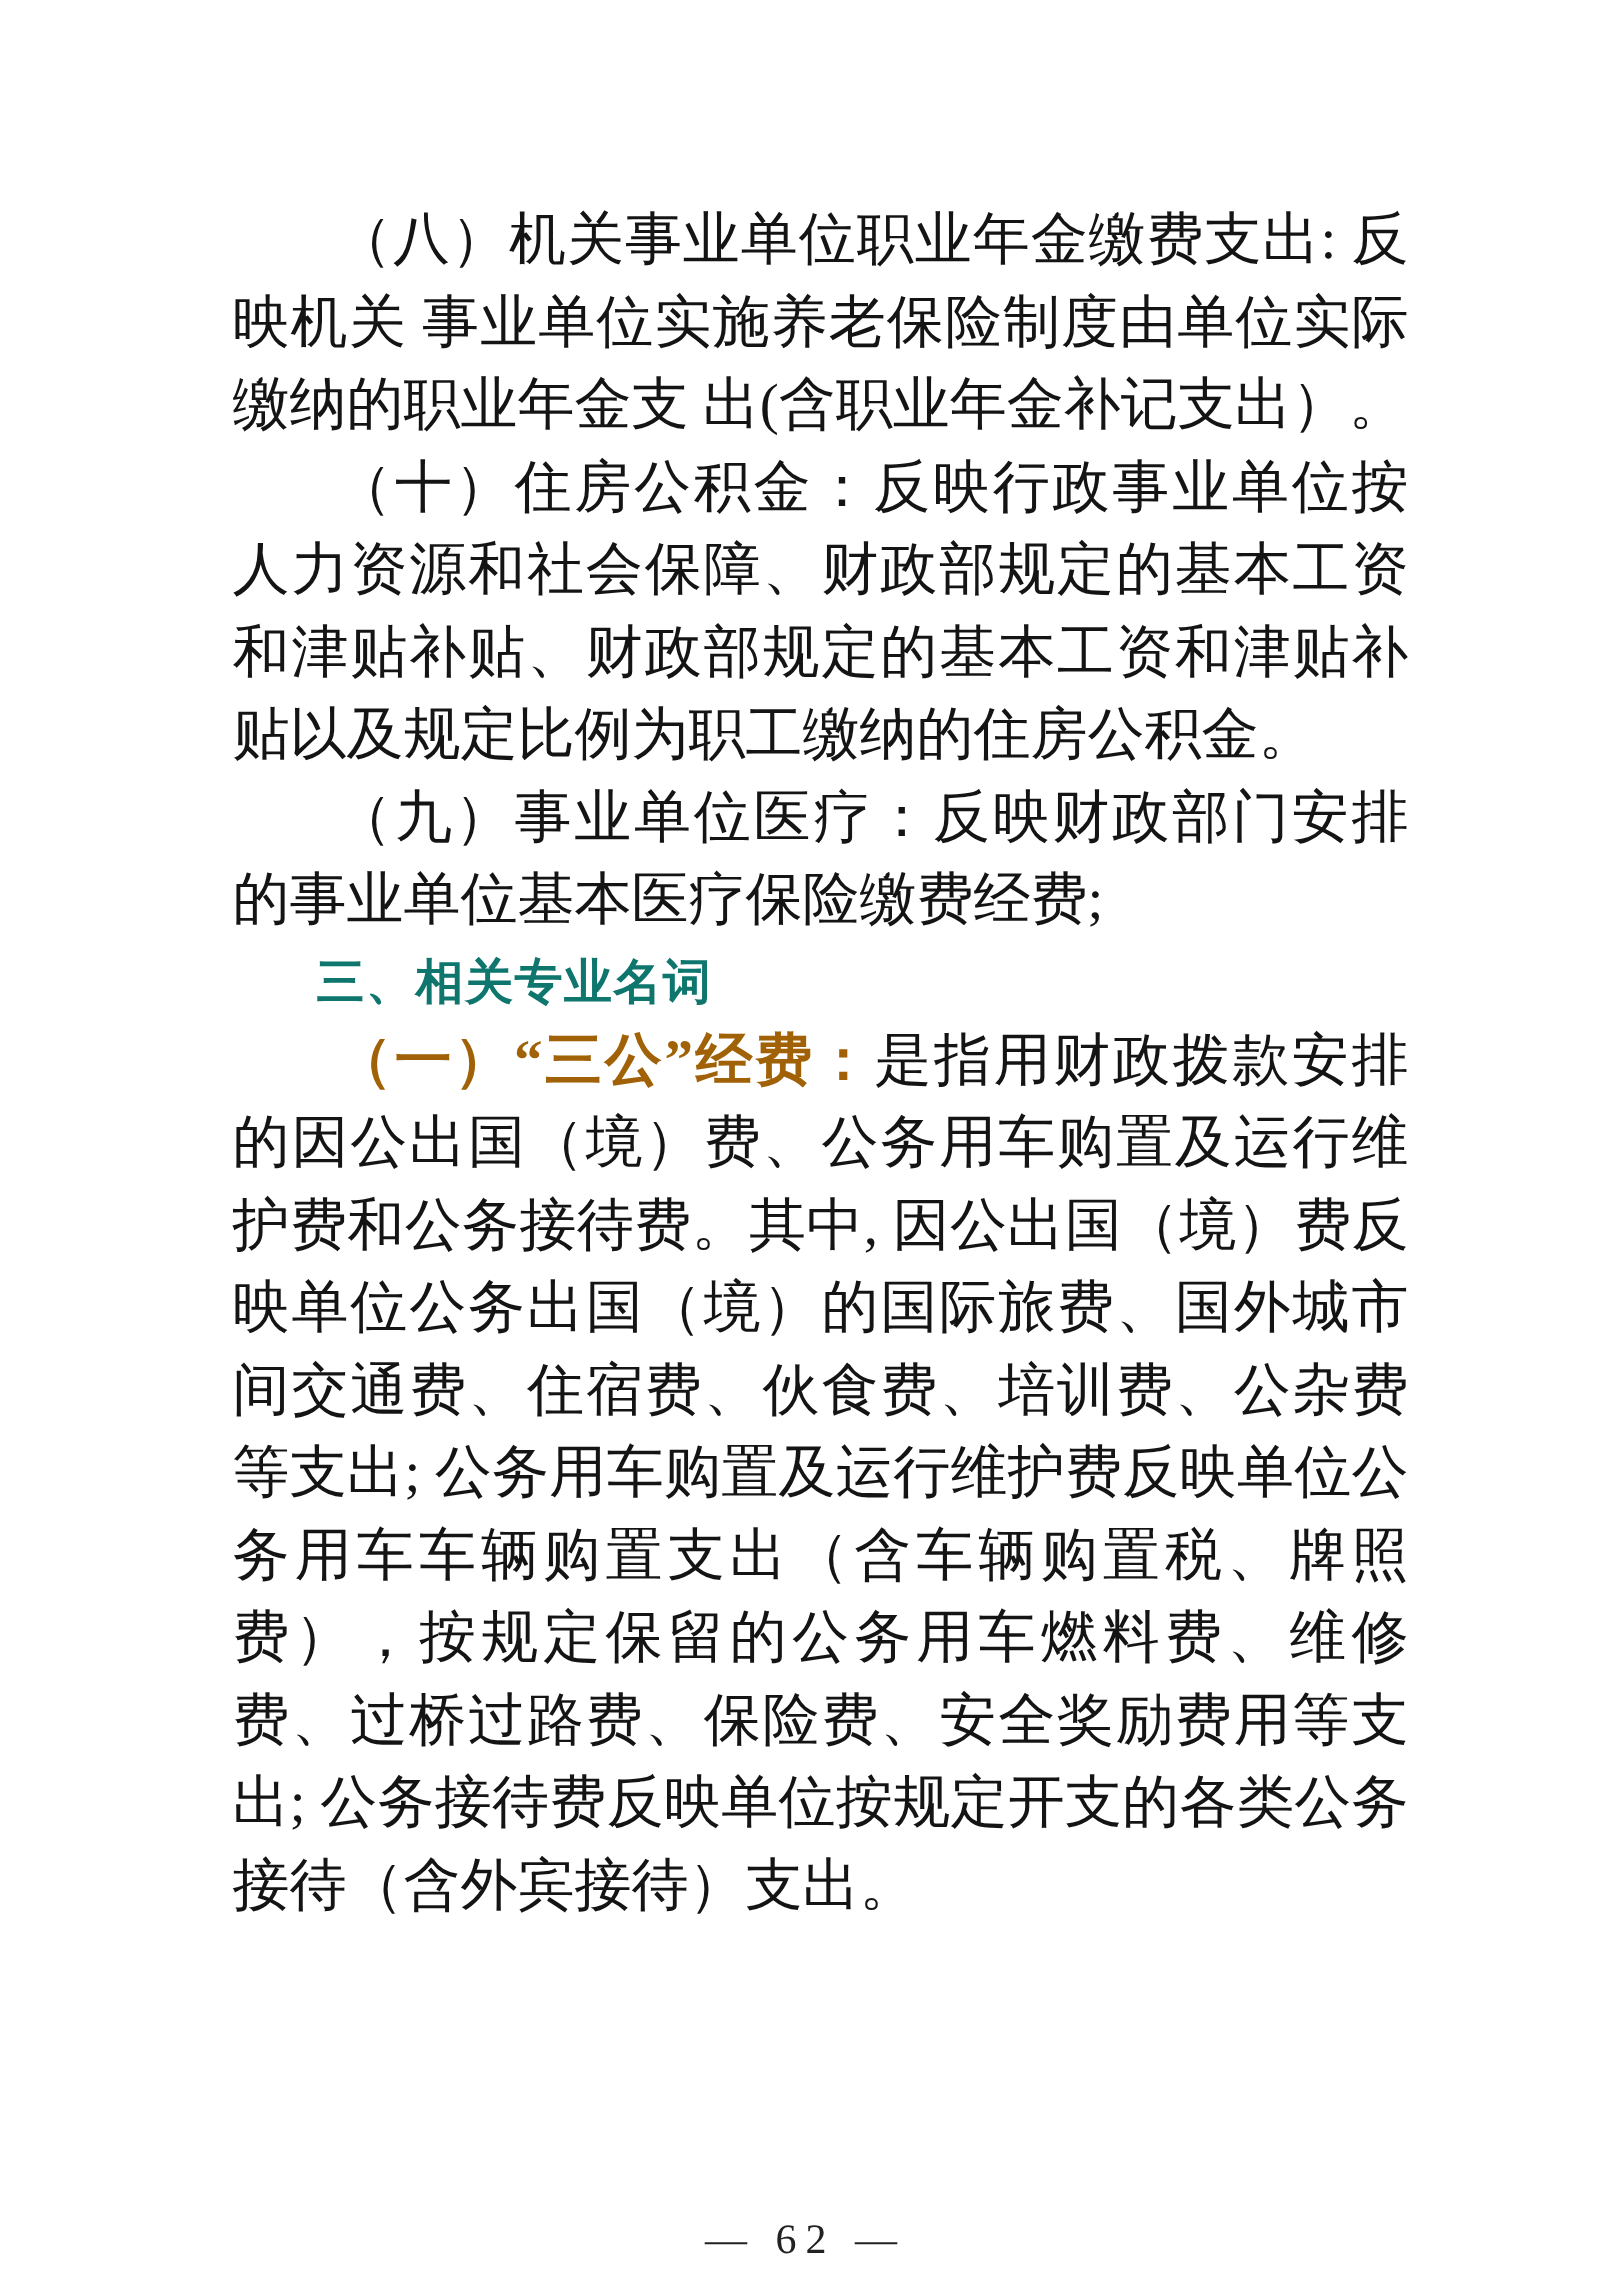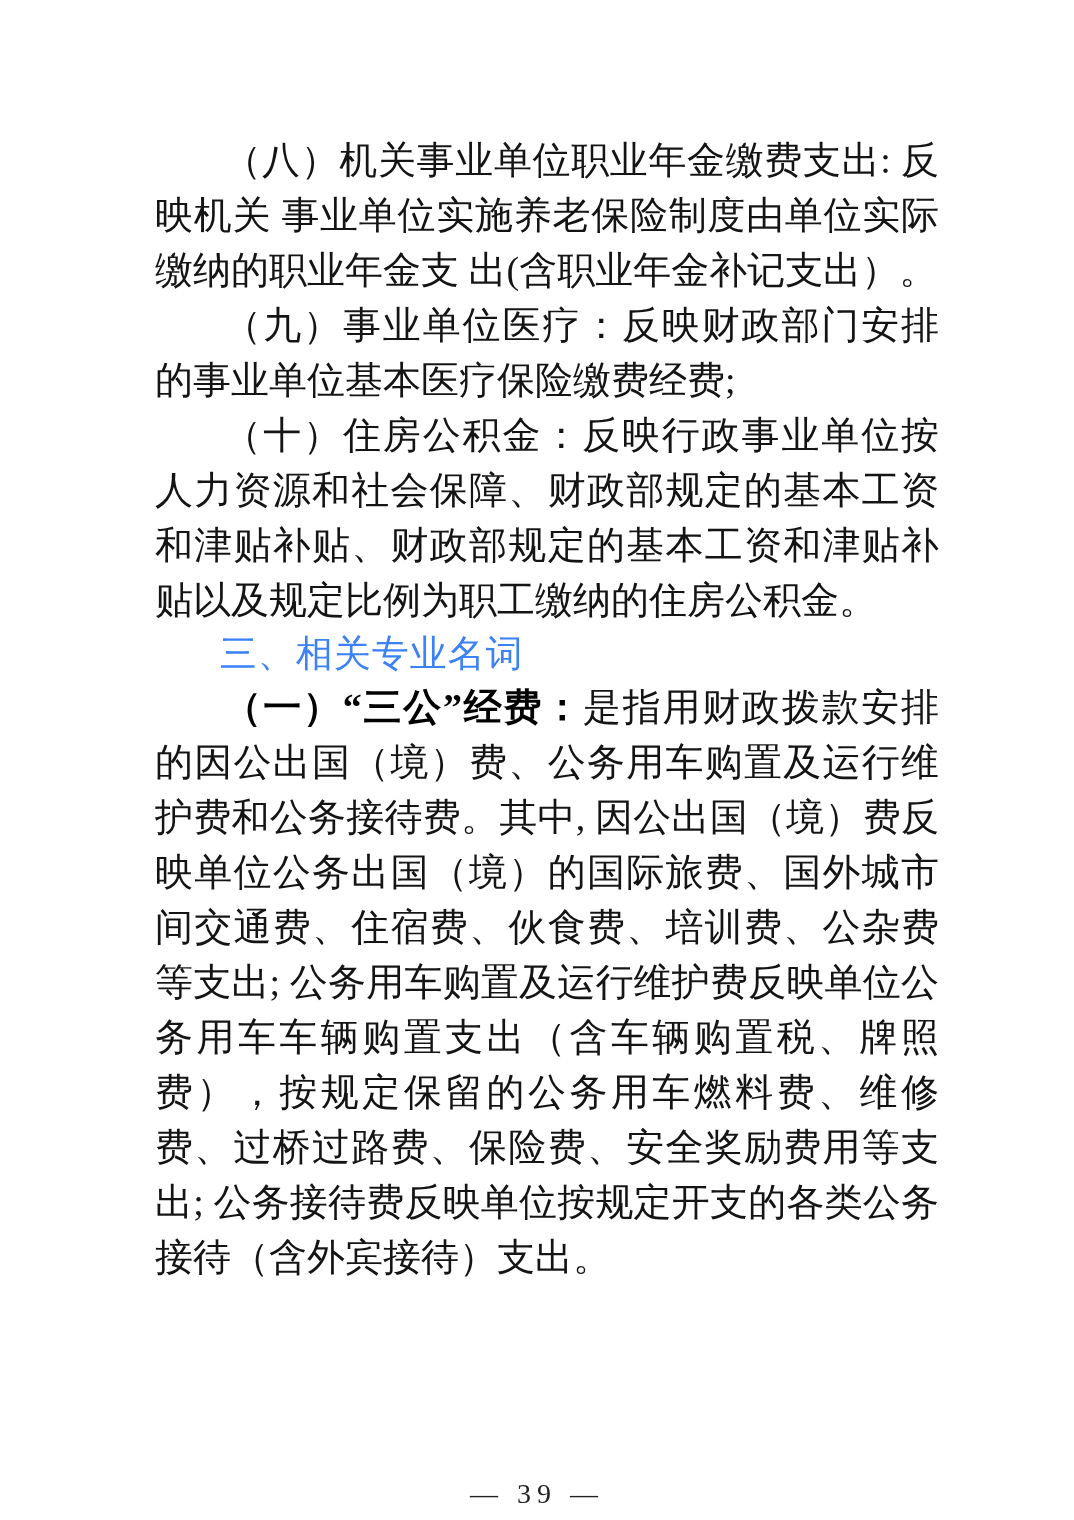--- a/index.html
+++ b/index.html
@@ -26,30 +26,30 @@
     font-size: 38px;
     line-height: 55px;
     text-align: justify;
     text-justify: inter-ideograph;
     text-indent: 1.8em;
     color: #141414;
     word-break: break-all;
   }
   .lead-bold {
     font-weight: bold;
-    color: #000000;
+    color: #a16207;
   }
   .section-heading {
     margin: 0;
     font-family: "Liberation Sans", "DejaVu Sans", sans-serif;
-    font-weight: normal;
-    font-size: 37px;
+    font-weight: bold;
+    font-size: 32px;
     line-height: 52px;
     text-indent: 1.75em;
-    color: #3b82f6;
+    color: #0f766e;
     letter-spacing: 1px;
   }
   .page-footer {
     position: absolute;
     left: 0;
     top: 1478px;
     width: 1074px;
     text-align: center;
     font-family: "Liberation Serif", "DejaVu Serif", serif;
     font-size: 28px;
@@ -57,26 +57,26 @@
     color: #222222;
   }
 </style>
 </head>
 <body>
 
 <div class="page-content">
 
   <p class="body-para">（八）机关事业单位职业年金缴费支出: 反映机关 事业单位实施养老保险制度由单位实际缴纳的职业年金支 出(含职业年金补记支出）。</p>
 
+  <p class="body-para">（十）住房公积金：反映行政事业单位按人力资源和社会保障、财政部规定的基本工资和津贴补贴、财政部规定的基本工资和津贴补贴以及规定比例为职工缴纳的住房公积金。</p>
+
   <p class="body-para">（九）事业单位医疗：反映财政部门安排的事业单位基本医疗保险缴费经费;</p>
-
-  <p class="body-para">（十）住房公积金：反映行政事业单位按人力资源和社会保障、财政部规定的基本工资和津贴补贴、财政部规定的基本工资和津贴补贴以及规定比例为职工缴纳的住房公积金。</p>
 
   <h3 class="section-heading">三、相关专业名词</h3>
 
   <p class="body-para">
     <b class="lead-bold">（一）“三公”经费：</b><span>是指用财政拨款安排的因公出国（境）费、公务用车购置及运行维护费和公务接待费。其中, 因公出国（境）费反映单位公务出国（境）的国际旅费、国外城市间交通费、住宿费、伙食费、培训费、公杂费等支出; 公务用车购置及运行维护费反映单位公务用车车辆购置支出（含车辆购置税、牌照费），按规定保留的公务用车燃料费、维修费、过桥过路费、保险费、安全奖励费用等支出; 公务接待费反映单位按规定开支的各类公务接待（含外宾接待）支出。</span>
   </p>
 
 
 </div>
 
-<div class="page-footer">— 39 —</div>
+<div class="page-footer">— 62 —</div>
 
 </body></html>

